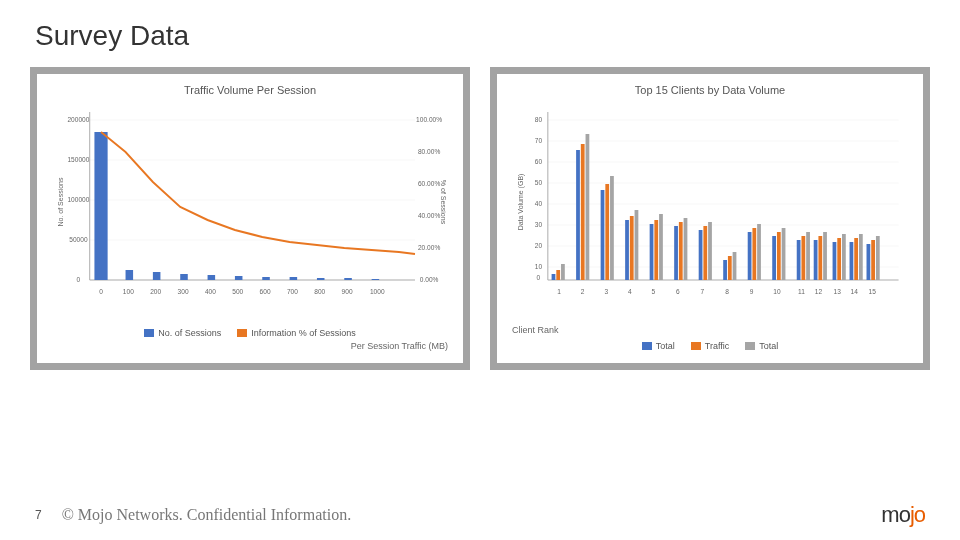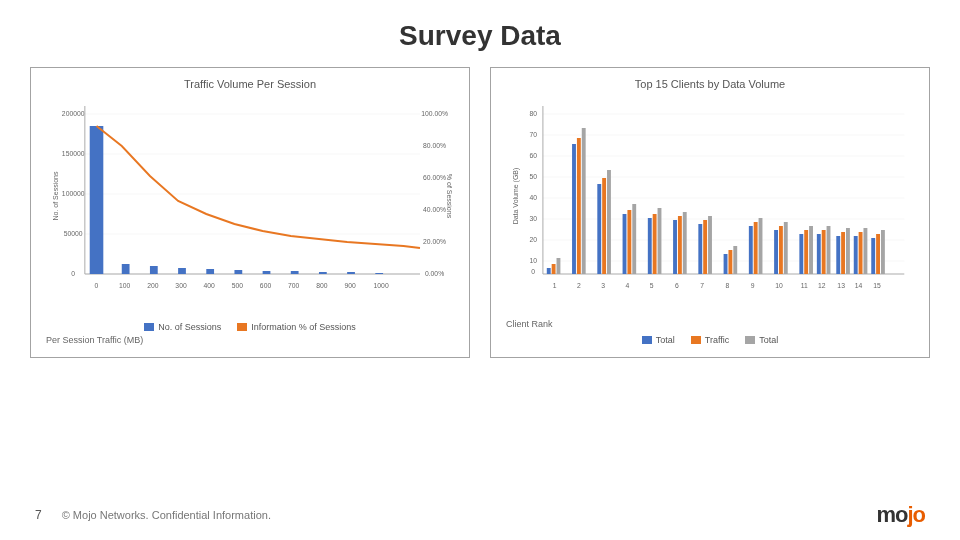--- a/index.html
+++ b/index.html
@@ -6,34 +6,33 @@
     body {
       width: 960px;
       height: 540px;
       background: #fff;
       font-family: 'Segoe UI', Arial, sans-serif;
       overflow: hidden;
       position: relative;
     }
     .page-title {
       font-size: 28px;
-      font-weight: 700;
+      font-weight: 400;
       color: #333;
       padding: 20px 35px 10px;
-      text-align: center;
     }
     .charts-container {
       display: flex;
       padding: 0 30px;
       gap: 20px;
       margin-top: 5px;
     }
     .chart-box {
       flex: 1;
-      border: 1px solid #a3a3a3;
+      border: 7px solid #a3a3a3;
       padding: 10px 15px 12px;
       position: relative;
       background: #fff;
     }
     .chart-title {
       text-align: center;
       font-size: 11px;
       color: #555;
       margin-bottom: 6px;
     }
@@ -83,27 +82,28 @@
       display: flex;
       align-items: center;
       padding: 0 35px;
     }
     .footer-page {
       font-size: 12px;
       color: #555;
       margin-right: 20px;
     }
     .footer-copy {
-      font-size: 11px;
+      font-size: 16px;
       color: #777;
+      font-family: Liberation Serif, serif;
     }
     .footer-logo {
       margin-left: auto;
       font-size: 22px;
-      font-weight: 700;
+      font-weight: 400;
       color: #333;
       letter-spacing: -1px;
       text-align: center;
     }
     .footer-logo span.mo {
       color: #333;
     }
     .footer-logo span.jo {
       color: #e85d00;
     }
@@ -177,21 +177,21 @@
     <div class="chart-legend">
       <div class="legend-item">
         <span class="legend-color" style="background:#4472C4;"></span>
         <span>No. of Sessions</span>
       </div>
       <div class="legend-item">
         <span class="legend-color" style="background:#E87722;"></span>
         <span>Information % of Sessions</span>
       </div>
     </div>
-    <div style="text-align:left;font-size:9px;color:#666;margin-top:3px;">Per Session Traffic (MB)</div>
+    <div style="text-align:right;font-size:9px;color:#666;margin-top:3px;">Per Session Traffic (MB)</div>
   </div>
 
   <div class="chart-box">
     <div class="chart-title">Top 15 Clients by Data Volume</div>
     <div class="chart-inner right-chart-inner">
       <svg class="right-svg" viewBox="0 0 420 220" preserveAspectRatio="none">
 
         <text x="28" y="20" font-size="7" fill="#666" text-anchor="middle">80</text>
         <text x="28" y="41" font-size="7" fill="#666" text-anchor="middle">70</text>
         <text x="28" y="62" font-size="7" fill="#666" text-anchor="middle">60</text>

